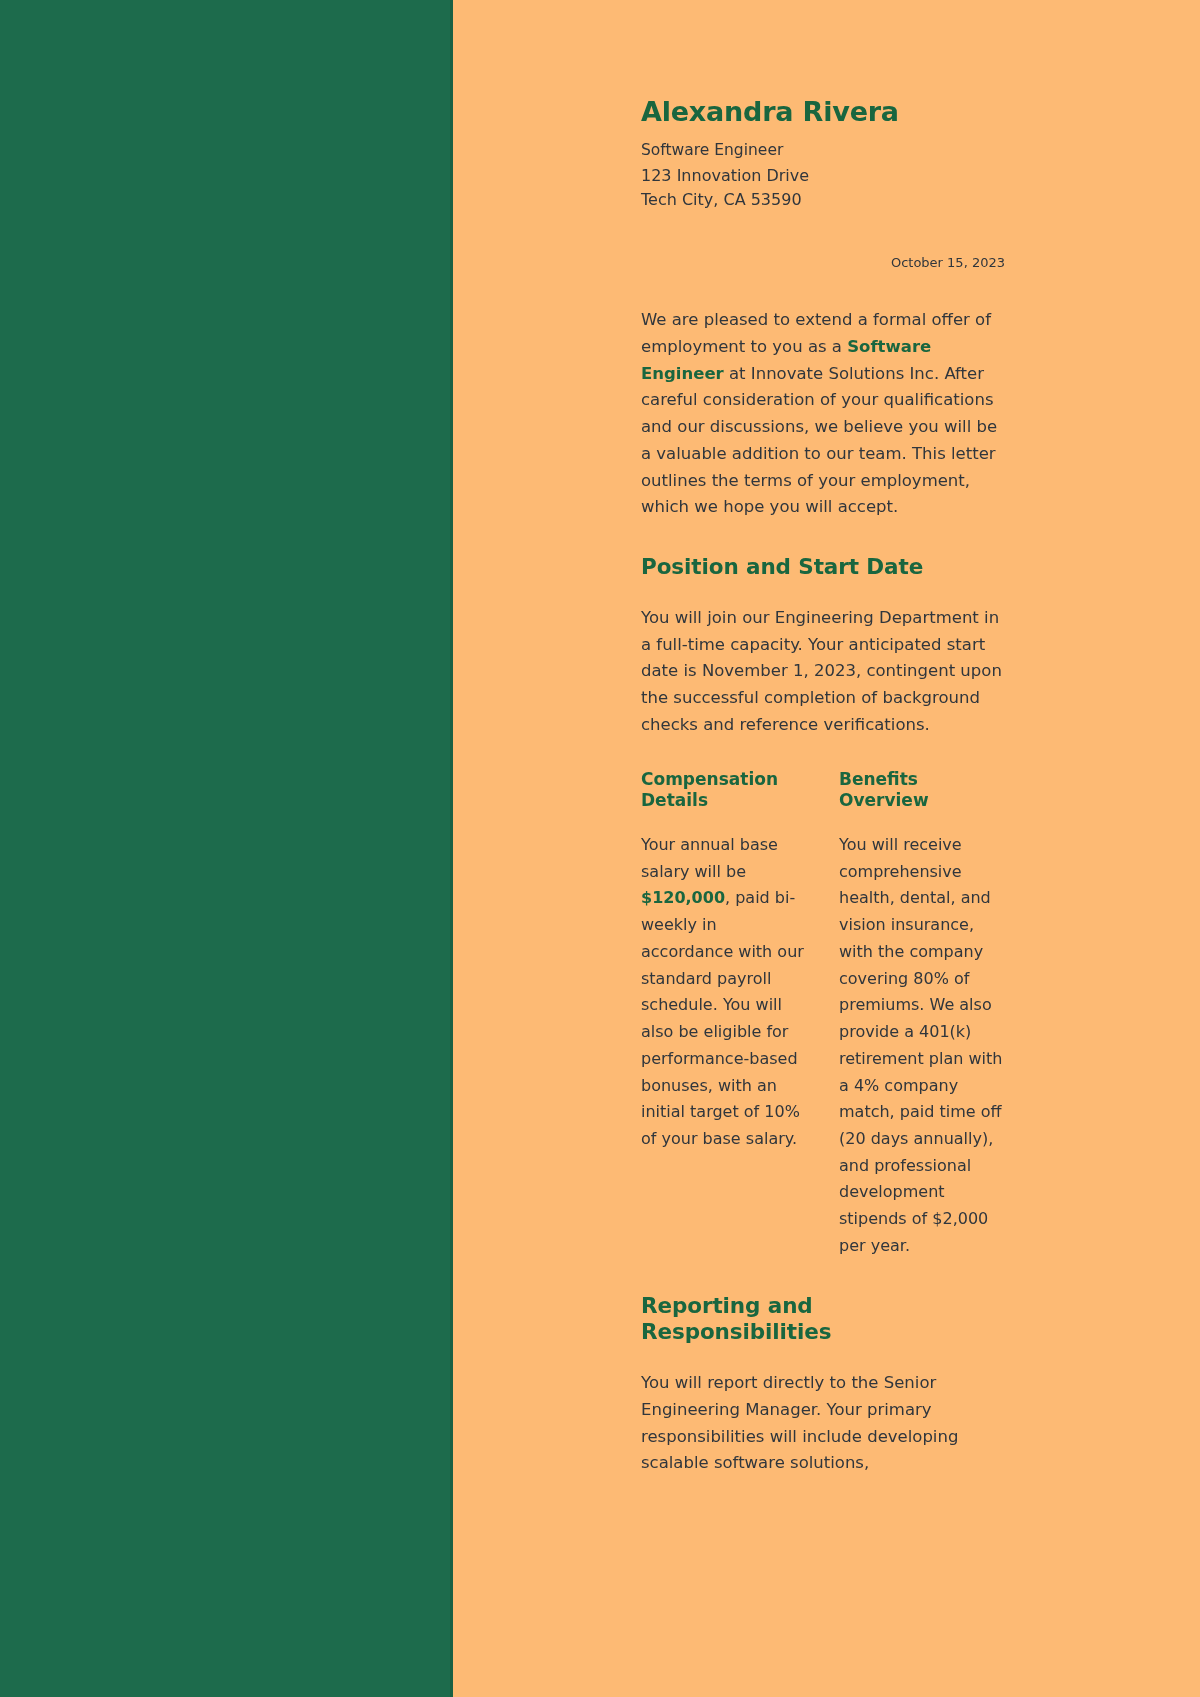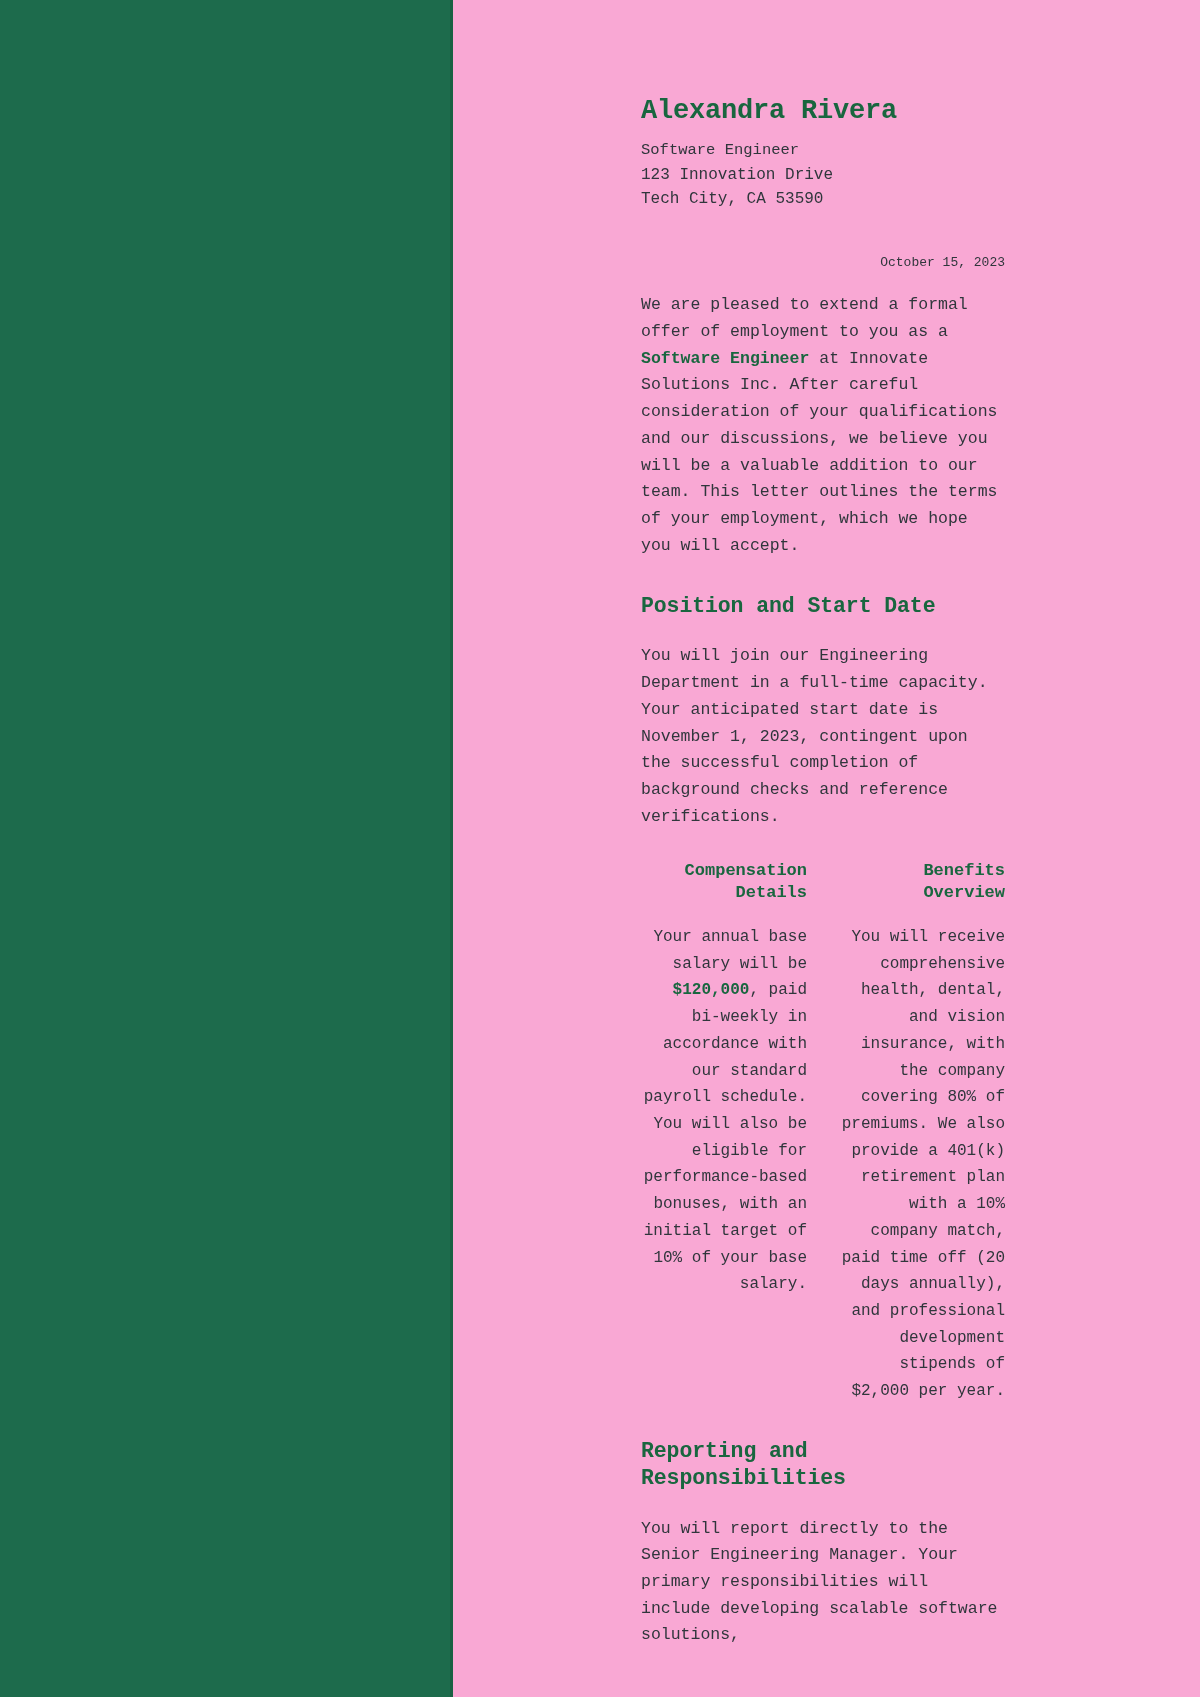--- a/index.html
+++ b/index.html
@@ -29,24 +29,23 @@
     flex: 0 0 450px;
     background: #1d6b4c;
     border-right: 3px solid #196043;
     height: 1697px;
   }
 
   
   .content-area {
     flex: 1 1 auto;
     position: relative;
-    background: #f9a8d4;
+    background: #fdba74;
     height: 1697px;
     overflow: hidden;
-    font-family: Liberation Mono, monospace;
   }
 
   .letter {
     position: absolute;
     left: 188px;
     top: 96px;
     width: 364px;
   }
 
   
@@ -88,21 +87,21 @@
   }
 
   
   p.body-text {
     color: #30363c;
     font-size: 16.5px;
     line-height: 1.62;
     margin: 24px 0 0 0;
   }
   p.body-text.first {
-    margin-top: 22px;
+    margin-top: 37px;
   }
 
   .accent-bold {
     color: #19663f;
     font-weight: bold;
   }
 
   
   h2.section-heading {
     color: #19663f;
@@ -116,21 +115,20 @@
   
   .two-col {
     display: flex;
     flex-direction: row;
     gap: 32px;
     margin-top: 30px;
   }
   .col {
     flex: 1 1 0;
     min-width: 0;
-    text-align: right;
   }
   h3.sub-heading {
     color: #19663f;
     font-size: 17px;
     font-weight: bold;
     line-height: 1.28;
     margin: 0 0 0 0;
   }
   .col p.body-text {
     font-size: 16px;
@@ -169,21 +167,21 @@
 
       <div class="two-col">
 
         <div class="col">
           <h3 class="sub-heading">Compensation Details</h3>
           <p class="body-text"><span>Your annual base salary will be </span><span class="accent-bold">$120,000</span><span>, paid bi-weekly in accordance with our standard payroll schedule. You will also be eligible for performance-based bonuses, with an initial target of 10% of your base salary.</span></p>
         </div>
 
         <div class="col">
           <h3 class="sub-heading">Benefits Overview</h3>
-          <p class="body-text">You will receive comprehensive health, dental, and vision insurance, with the company covering 80% of premiums. We also provide a 401(k) retirement plan with a 10% company match, paid time off (20 days annually), and professional development stipends of $2,000 per year.</p>
+          <p class="body-text">You will receive comprehensive health, dental, and vision insurance, with the company covering 80% of premiums. We also provide a 401(k) retirement plan with a 4% company match, paid time off (20 days annually), and professional development stipends of $2,000 per year.</p>
         </div>
 
       </div>
 
       <h2 class="section-heading">Reporting and Responsibilities</h2>
       <p class="body-text">You will report directly to the Senior Engineering Manager. Your primary responsibilities will include developing scalable software solutions,</p>
 
     </div>
   </div>
 

